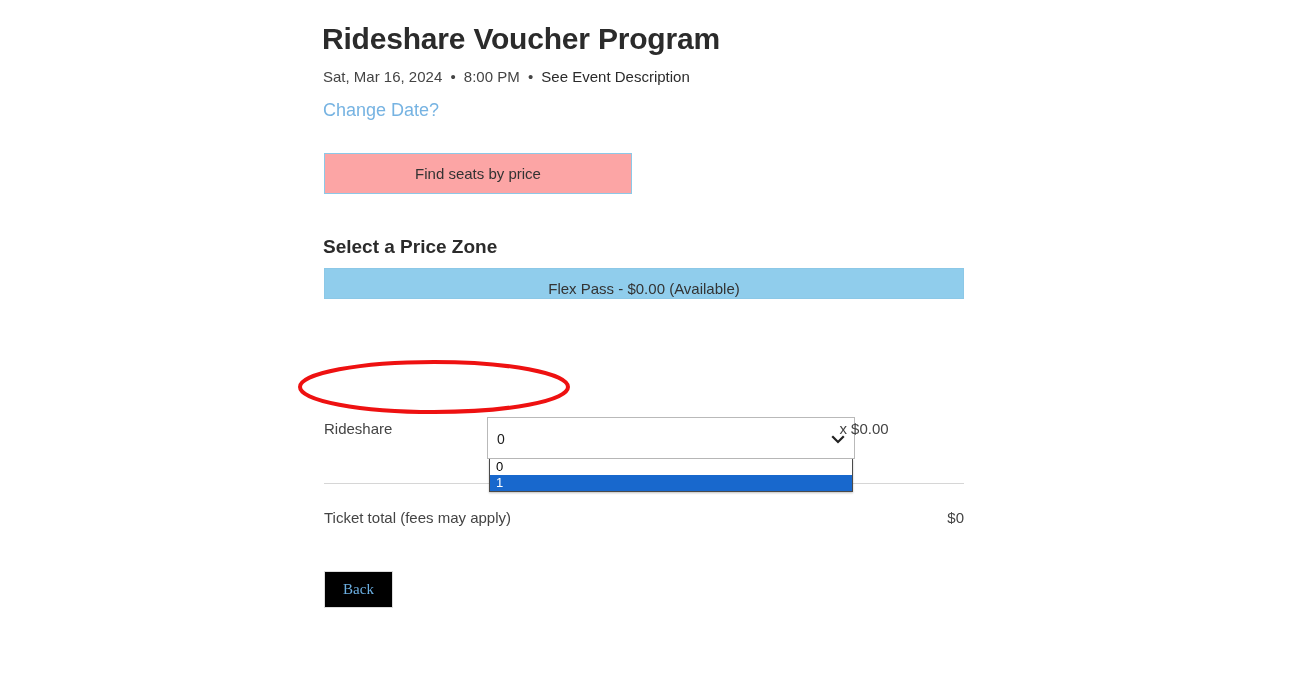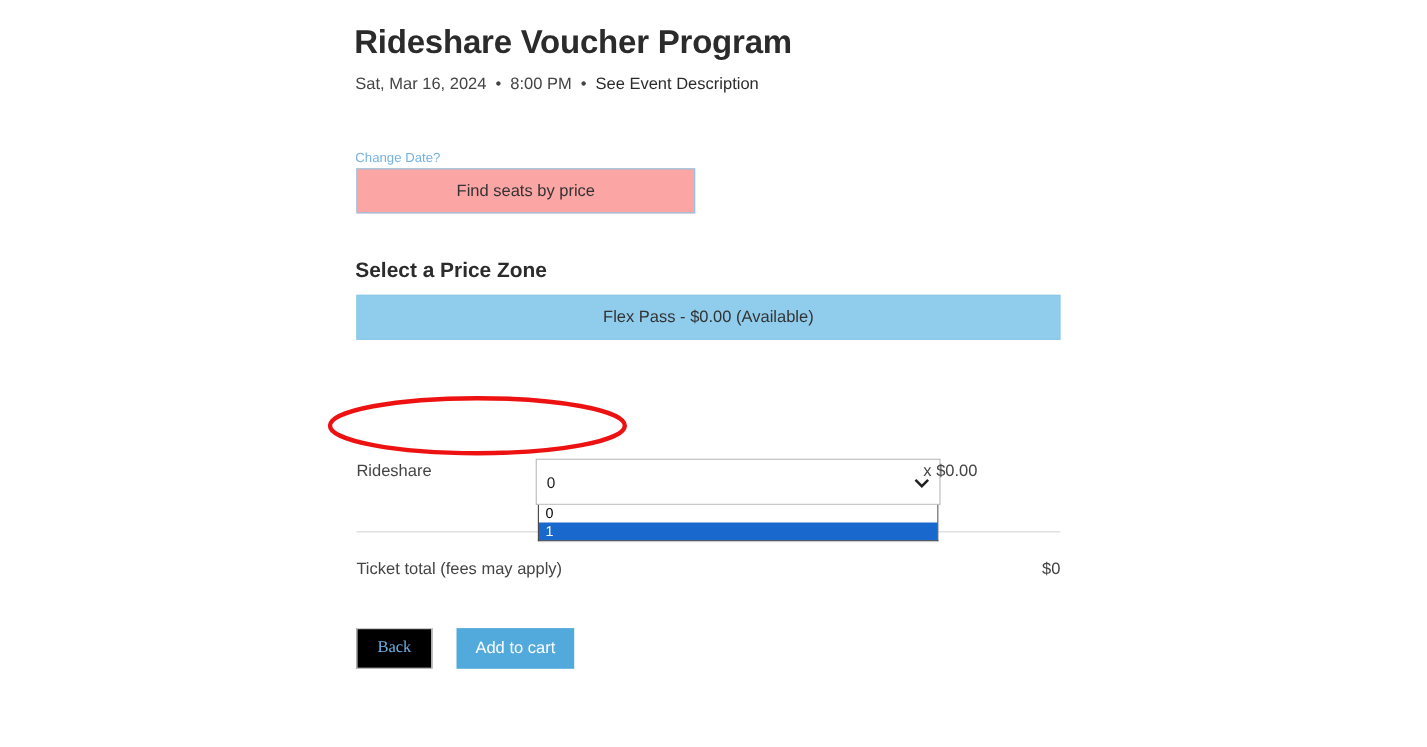--- a/index.html
+++ b/index.html
@@ -50,26 +50,25 @@
     padding: 0 4px;
   }
   .event-meta .meta-strong {
     font-weight: normal;
     color: #2b2b2b;
   }
   .change-date {
     position: absolute;
     left: 323px;
     top: 100px;
-    font-size: 12px;
+    font-size: 18px;
     color: #76b3e2;
     text-decoration: none;
     cursor: pointer;
     white-space: nowrap;
-    margin-top: 36px;
   }
 
   
   .find-seats-btn {
     position: absolute;
     left: 324px;
     top: 153px;
     width: 308px;
     height: 41px;
     background: #fca5a5;
@@ -94,21 +93,21 @@
   }
   #price-zone-heading {
     left: 323px;
     top: 236px;
   }
   .zone-btn {
     position: absolute;
     left: 324px;
     top: 268px;
     width: 640px;
-    height: 41px;
+    height: 31px;
     background: #90cdec;
     border: 1px solid #8cc8e7;
     box-sizing: border-box;
     font-family: "Liberation Sans", sans-serif;
     font-size: 15px;
     color: #333333;
     text-align: center;
     line-height: 39px;
     cursor: pointer;
     padding: 0;
@@ -308,15 +307,14 @@
   </div>
 
   <div class="qty-price">x $0.00</div>
 
   <div class="divider"></div>
 
   <div class="total-label">Ticket total (fees may apply)</div>
   <div class="total-value">$0</div>
 
   <button class="back-btn">Back</button>
-  <button class="add-cart-btn">Add to cart</button>
 
 </div>
 
 </body></html>

